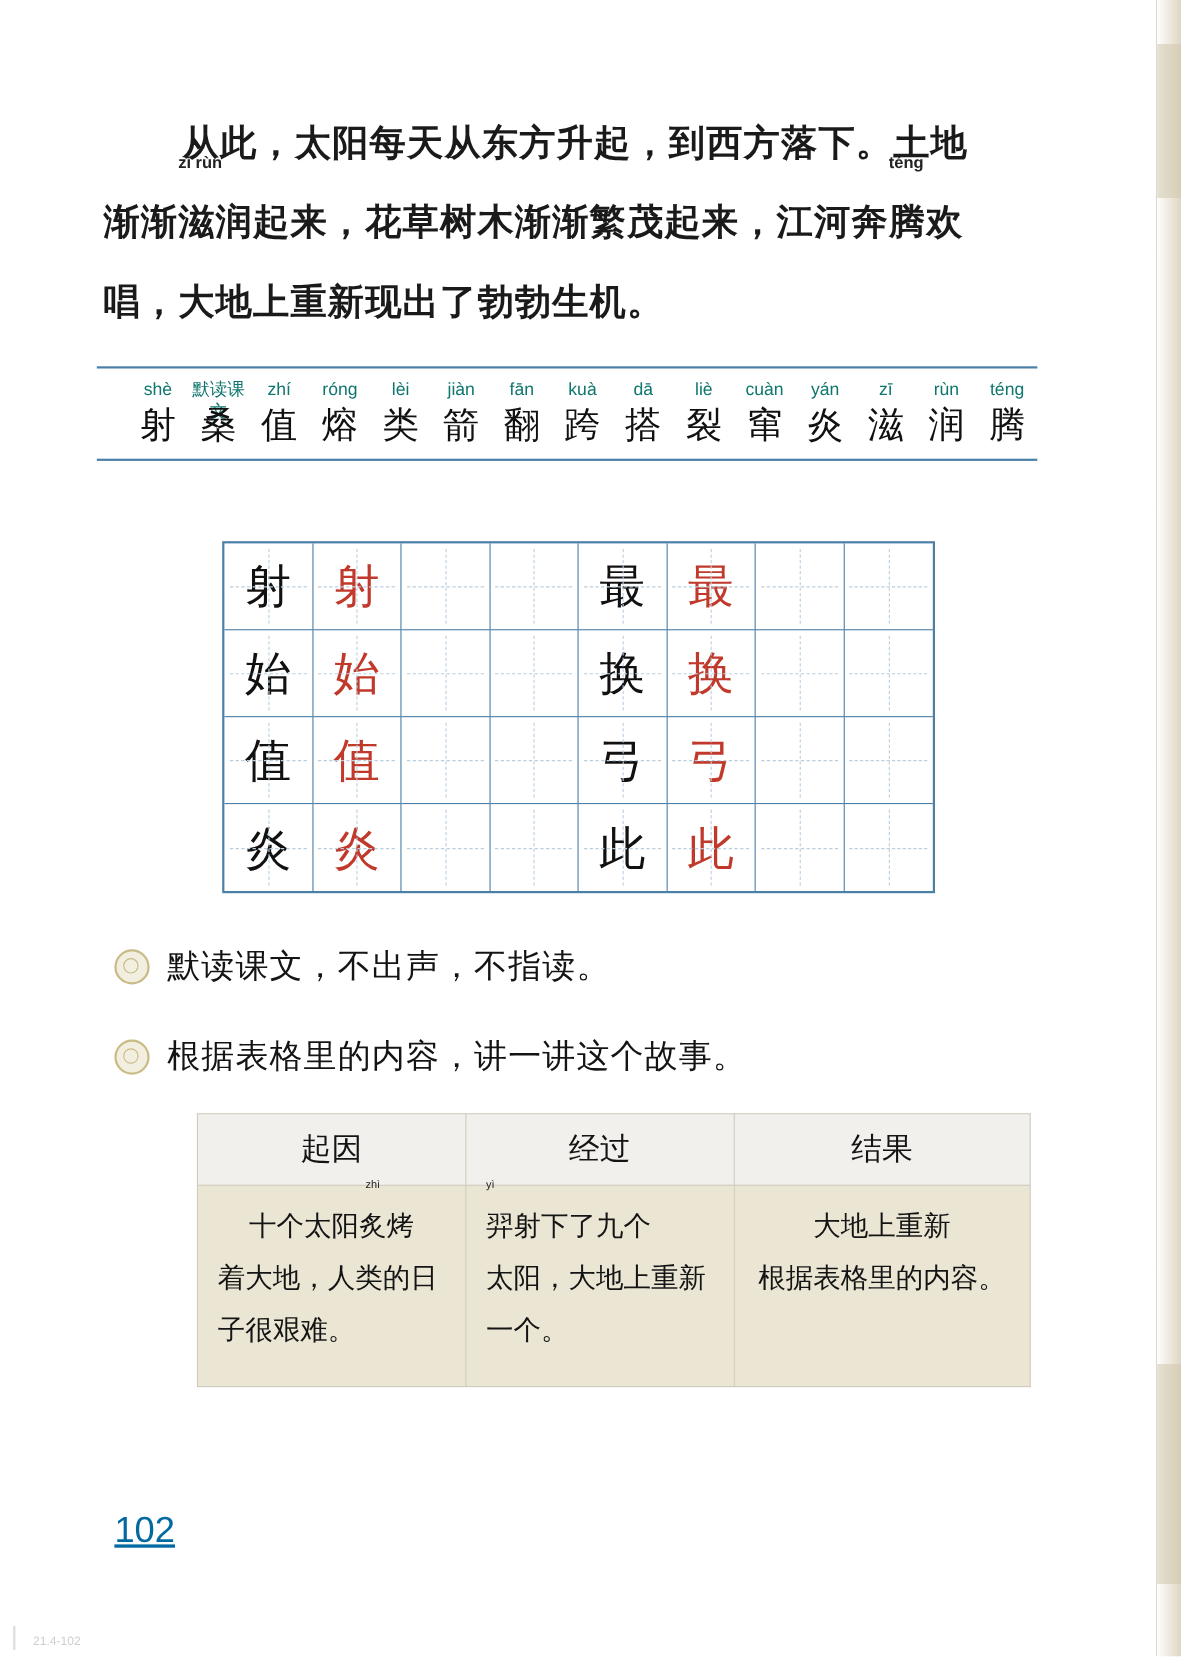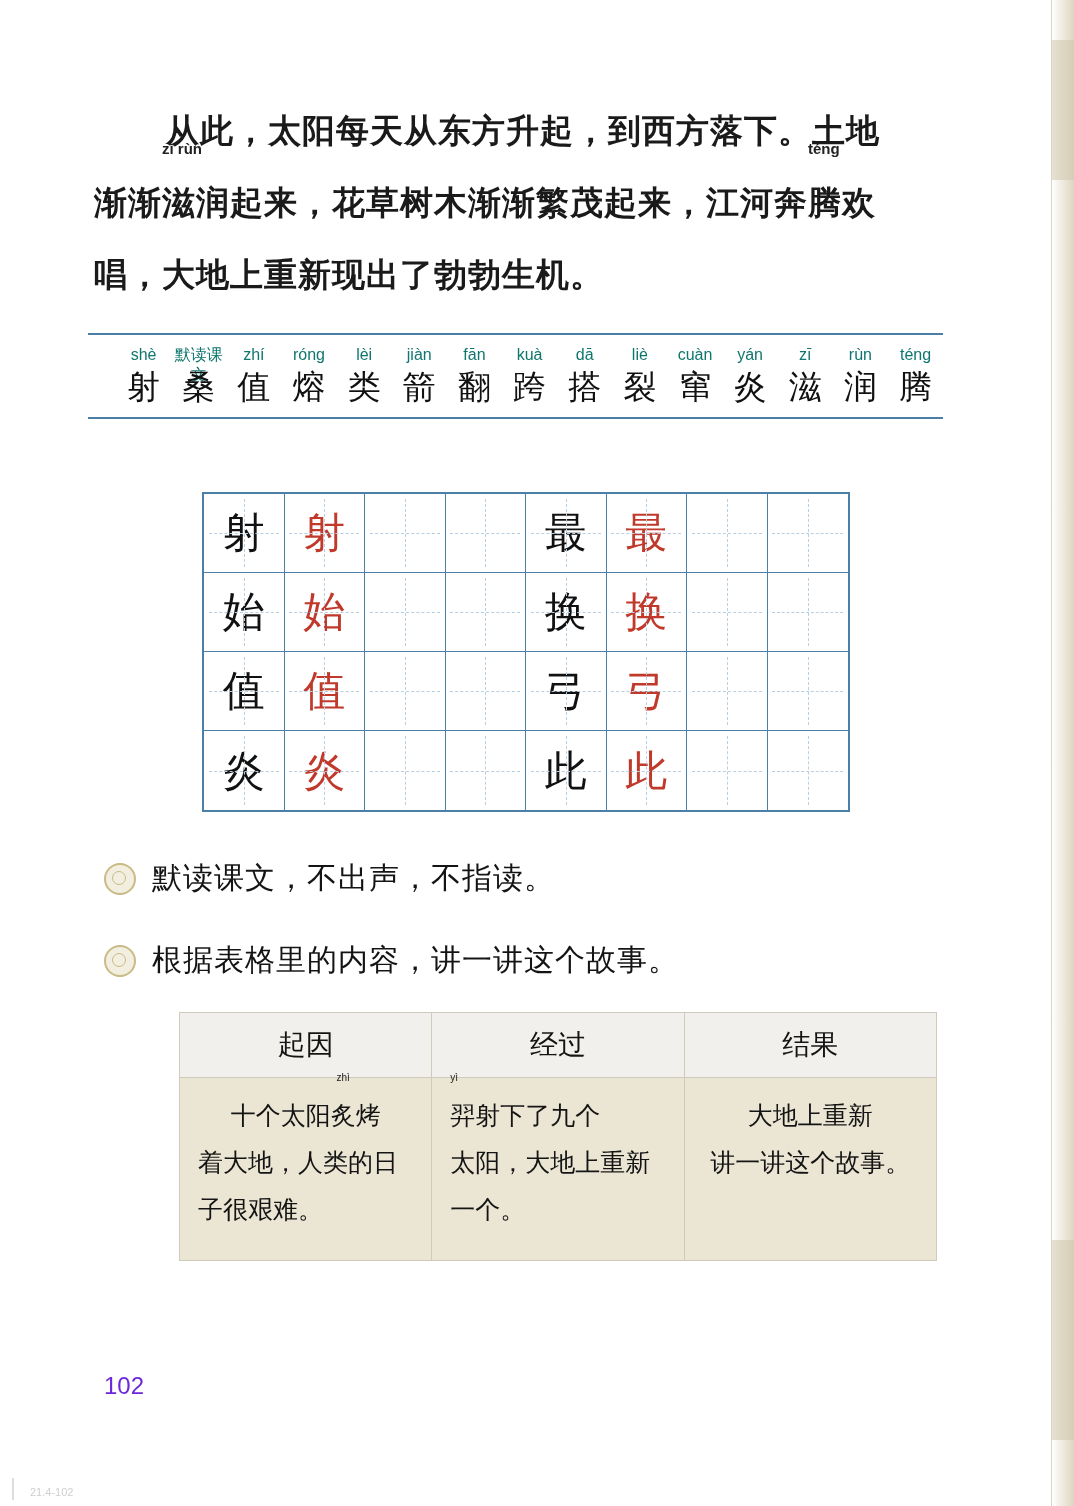--- a/index.html
+++ b/index.html
@@ -219,23 +219,24 @@
   }
   .story-table td .cell-inner { display: block; }
   .story-table .ruby > .rt { top: -22px; font-size: 10px; }
   .cell-center { text-align: center; }
 
   
   .pagenum {
     position: absolute;
     left: 104px;
     top: 1372px;
-    font-size: 24px;
+    font-size: 33px;
     font-family: "Liberation Sans", sans-serif;
-    color: #6d28d9;
+    color: #0369a1;
+    text-decoration: underline;
   }
 
   
   .bottom-mark {
     position: absolute;
     left: 30px;
     top: 1486px;
     font-size: 11px;
     color: #cfcfcf;
     font-family: "Liberation Sans", sans-serif;
@@ -385,21 +386,21 @@
           <span class="cell-inner">着大地，人类的日</span>
           <span class="cell-inner">子很艰难。</span>
         </td>
         <td>
           <span class="cell-inner"><span class="ruby"><span class="rt">yì</span><span class="rb">羿</span></span><span>射下了九个</span></span>
           <span class="cell-inner">太阳，大地上重新</span>
           <span class="cell-inner">一个。</span>
         </td>
         <td>
           <span class="cell-inner cell-center">大地上重新</span>
-          <span class="cell-inner cell-center">讲一讲这个故事。</span>
+          <span class="cell-inner cell-center">根据表格里的内容。</span>
         </td>
       </tr>
     </tbody>
   </table>
 
 
   <div class="pagenum">102</div>
 
   <div class="bottom-bar"></div>
   <div class="bottom-mark">21.4-102</div>

